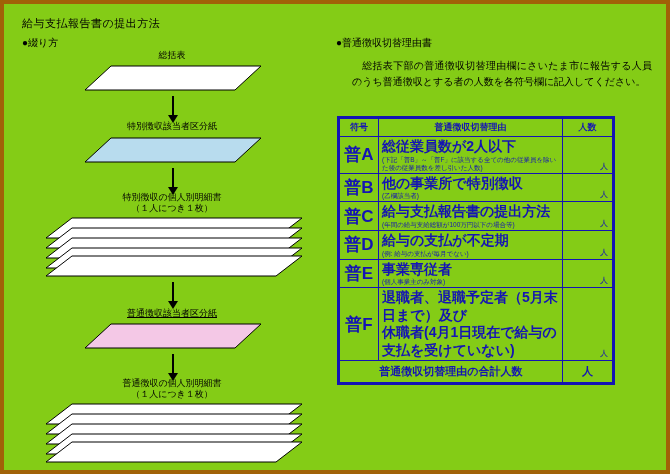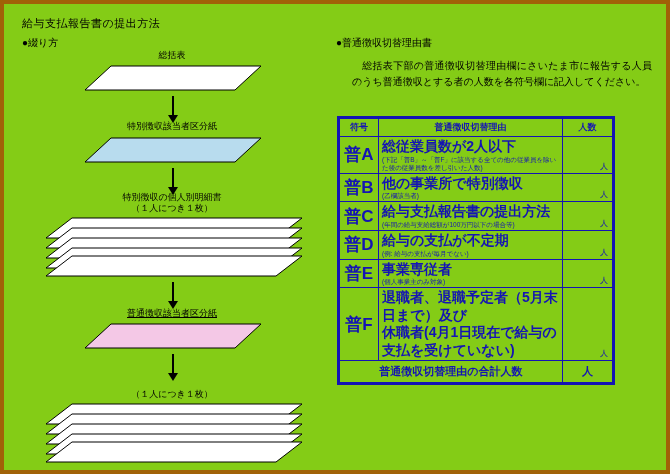--- a/index.html
+++ b/index.html
@@ -130,20 +130,21 @@
   <div class="lbl" style="top:304px;text-decoration:underline;">普通徴収該当者区分紙</div>
 
   <div class="sheet" style="left:79px;top:318px;">
     <svg width="180" height="30" viewBox="0 0 180 30">
       <polygon points="28,2 178,2 152,26 2,26" fill="#f4c8e6" stroke="#000" stroke-width="1"></polygon>
     </svg>
   </div>
 
   <div class="arrow" style="top:350px;height:20px;"></div>
 
+  <div class="lbl" style="top:374px;">普通徴収の個人別明細書</div>
   <div class="lbl" style="top:385px;">（１人につき１枚）</div>
 
   <div class="sheet" style="left:40px;top:398px;width:260px;height:60px;">
     <svg width="260" height="62" viewBox="0 0 260 62">
       <polygon points="28,2 258,2 232,22 2,22" fill="#fff" stroke="#000" stroke-width="1"></polygon>
       <polygon points="28,12 258,12 232,32 2,32" fill="#fff" stroke="#000" stroke-width="1"></polygon>
       <polygon points="28,22 258,22 232,42 2,42" fill="#fff" stroke="#000" stroke-width="1"></polygon>
       <polygon points="28,32 258,32 232,52 2,52" fill="#fff" stroke="#000" stroke-width="1"></polygon>
       <polygon points="28,40 258,40 232,60 2,60" fill="#fff" stroke="#000" stroke-width="1"></polygon>
     </svg>

